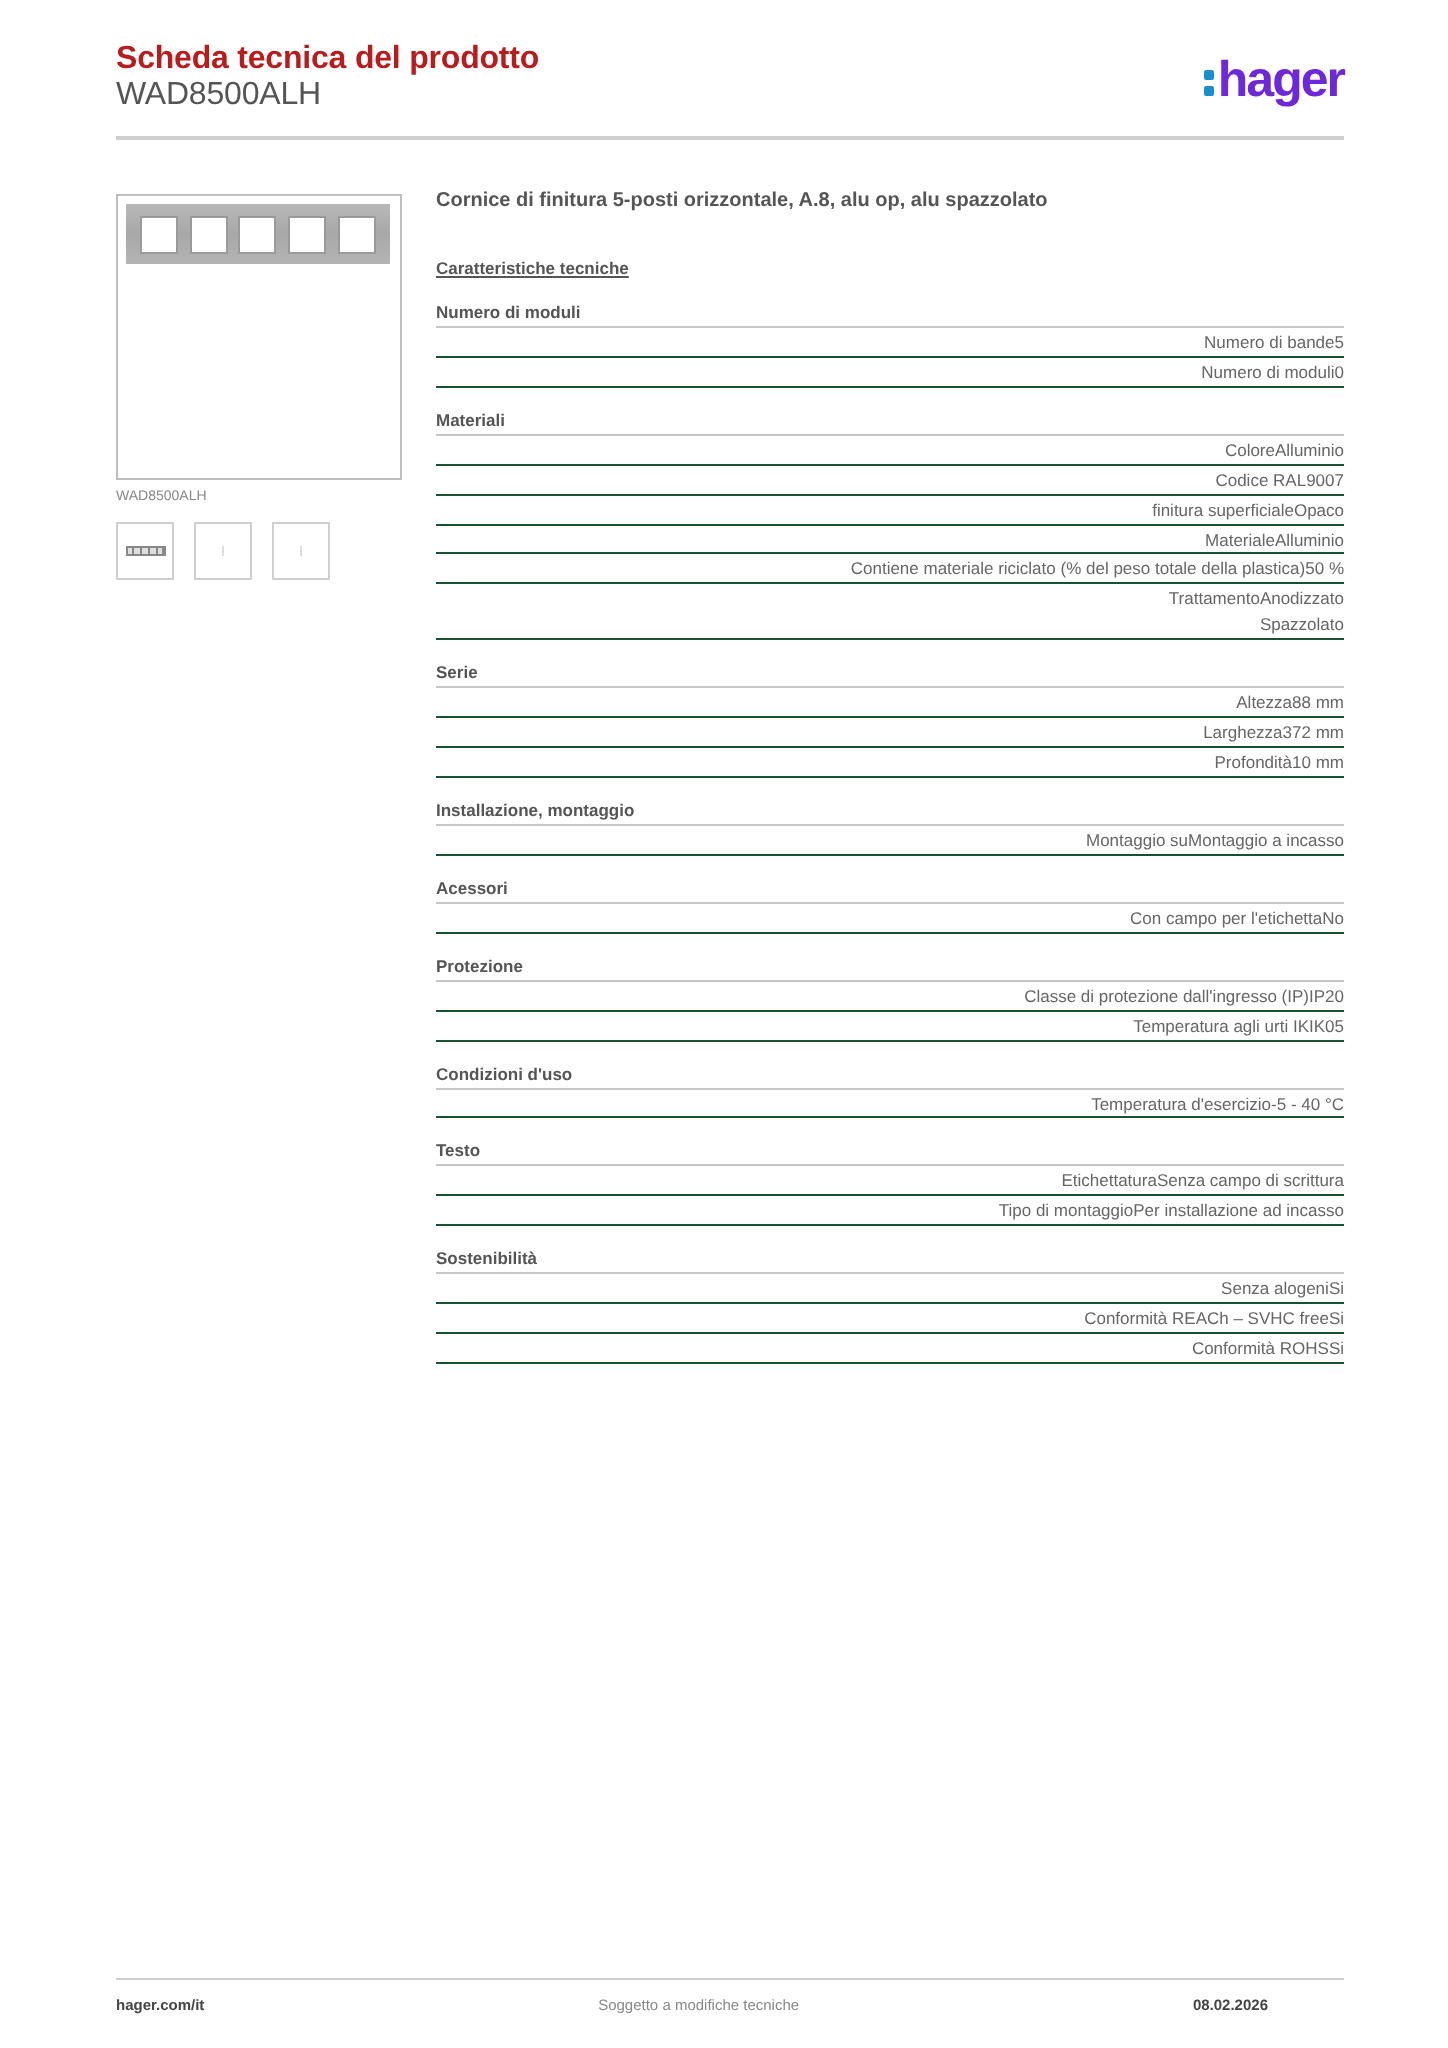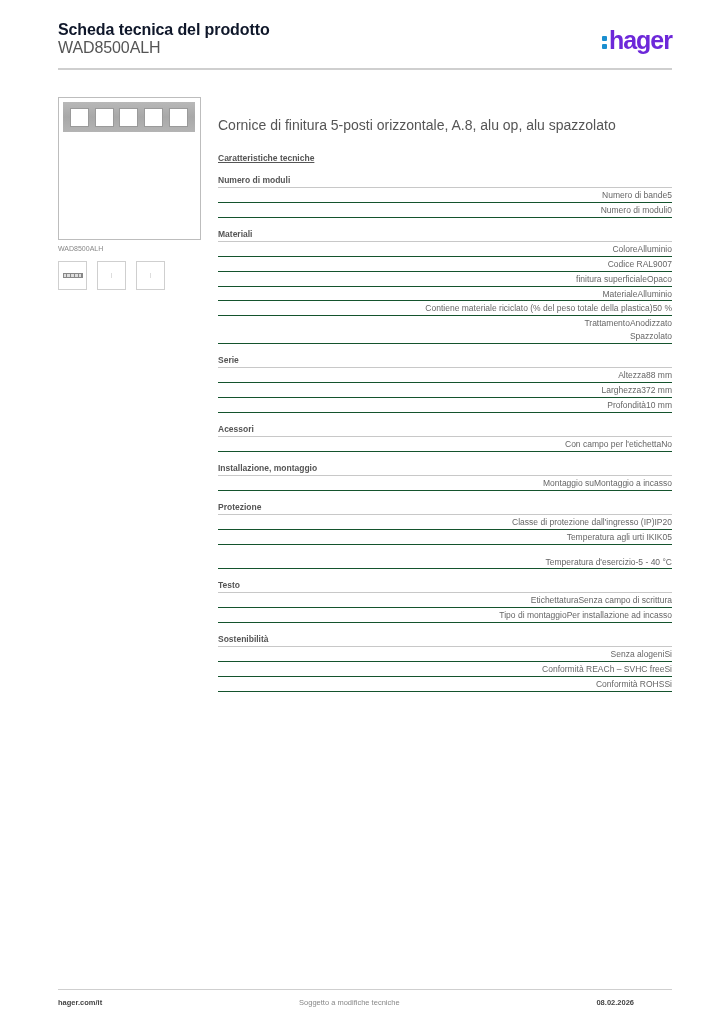--- a/index.html
+++ b/index.html
@@ -1,39 +1,39 @@
 <!DOCTYPE html>
 <html><head>
   <meta charset="utf-8">
   <style>
     * { margin: 0; padding: 0; box-sizing: border-box; }
     html, body { width: 724px; height: 1024px; background: #ffffff; overflow: hidden; }
     body { font-family: "Liberation Sans", "DejaVu Sans", sans-serif; color: #555; position: relative; }
 
     .header { position: absolute; left: 58px; top: 20px; width: 614px; height: 50px; }
-    .doc-title { font-size: 16px; font-weight: bold; color: #0f172a; line-height: 19px; letter-spacing: -0.1px; }
+    .doc-title { font-size: 16px; font-weight: bold; color: #b91c1c; line-height: 19px; letter-spacing: -0.1px; }
     .doc-sub { font-size: 16px; color: #555; line-height: 18px; letter-spacing: -0.1px; }
     .logo { position: absolute; right: 0; top: 8px; font-size: 25px; font-weight: bold; color: #6d28d9; letter-spacing: -1px; line-height: 25px; }
     .logo .dots { display: inline-block; width: 6px; position: relative; height: 20px; vertical-align: baseline; margin-right: 1px; }
     .logo .dots i { position: absolute; left: 0; width: 5px; height: 5px; background: #1a8fd0; border-radius: 1px; }
     .header-rule { position: absolute; left: 58px; top: 68px; width: 614px; height: 1.5px; background: #cfcfcf; }
 
     .left { position: absolute; left: 58px; top: 97px; width: 145px; }
     .main-img { width: 143px; height: 143px; border: 1.5px solid #bdbdbd; position: relative; background: #fff; }
     .frame { position: absolute; left: 4px; top: 4px; width: 132px; height: 30px; background: linear-gradient(180deg,#b8b8b8,#a8a8a8 50%,#b4b4b4); display: flex; align-items: center; justify-content: space-around; padding: 0 4px; }
     .frame .slot { width: 19px; height: 19px; background: #fff; border: 1px solid #9a9a9a; }
     .img-caption { font-size: 7px; color: #888; margin-top: 5px; }
     .thumbs { display: flex; gap: 10px; margin-top: 9px; }
     .thumb { width: 29px; height: 29px; border: 1.5px solid #cfcfcf; display: flex; align-items: center; justify-content: center; }
     .thumb .mini-frame { width: 20px; height: 5px; background: #888; display: flex; gap: 1px; padding: 1px; }
     .thumb .mini-frame i { flex: 1; background: #ddd; }
     .thumb .mini-line { width: 1px; height: 5px; background: #ddd; }
 
     .content { position: absolute; left: 218px; top: 95px; width: 454px; }
-    .prod-title { font-size: 14px; font-weight: normal; color: #555; line-height: 12px; margin-top: 24px; }
+    .prod-title { font-size: 10px; font-weight: bold; color: #555; line-height: 12px; }
     .carat { font-size: 8.5px; font-weight: bold; color: #555; margin-top: 21px; line-height: 12px; text-decoration: underline; }
     .section { margin-top: 10px; }
     .section:first-of-type { margin-top: 10px; }
     .sec-title { font-size: 8.5px; font-weight: bold; color: #555; line-height: 12px; padding-bottom: 1px; border-bottom: 1.5px solid #c8c8c8; }
     .row { display: flex; justify-content: flex-end; font-size: 8.5px; color: #666; line-height: 12.9px; border-bottom: 1px solid #14532d; padding-top: 1px; }
     .row .val { text-align: right; white-space: pre-line; }
 
     .footer-rule { position: absolute; left: 58px; top: 989px; width: 614px; height: 1px; background: #cfcfcf; }
     .footer { position: absolute; left: 58px; top: 998px; width: 576px; font-size: 7.5px; display: flex; justify-content: space-between; }
     .footer .f-left { font-weight: bold; color: #444; }
@@ -134,45 +134,46 @@
         <div class="row">
           <span class="lbl">Larghezza</span>
           <span class="val">372 mm</span>
         </div>
         <div class="row">
           <span class="lbl">Profondità</span>
           <span class="val">10 mm</span>
         </div>
       </div>
       <div class="section">
+        <div class="sec-title">Installazione, montaggio</div>
+        <div class="row">
+          <span class="lbl">Montaggio su</span>
+          <span class="val">Montaggio a incasso</span>
+        </div>
+      </div>
+      <div class="section">
         <div class="sec-title">Acessori</div>
         <div class="row">
           <span class="lbl">Con campo per l'etichetta</span>
           <span class="val">No</span>
         </div>
       </div>
       <div class="section">
-        <div class="sec-title">Installazione, montaggio</div>
-        <div class="row">
-          <span class="lbl">Montaggio su</span>
-          <span class="val">Montaggio a incasso</span>
-        </div>
-      </div>
-      <div class="section">
         <div class="sec-title">Protezione</div>
         <div class="row">
           <span class="lbl">Classe di protezione dall'ingresso (IP)</span>
           <span class="val">IP20</span>
         </div>
         <div class="row">
           <span class="lbl">Temperatura agli urti IK</span>
           <span class="val">IK05</span>
         </div>
       </div>
       <div class="section">
+        <div class="sec-title">Condizioni d'uso</div>
         <div class="row">
           <span class="lbl">Temperatura d'esercizio</span>
           <span class="val">-5 - 40 °C</span>
         </div>
       </div>
       <div class="section">
         <div class="sec-title">Testo</div>
         <div class="row">
           <span class="lbl">Etichettatura</span>
           <span class="val">Senza campo di scrittura</span>

